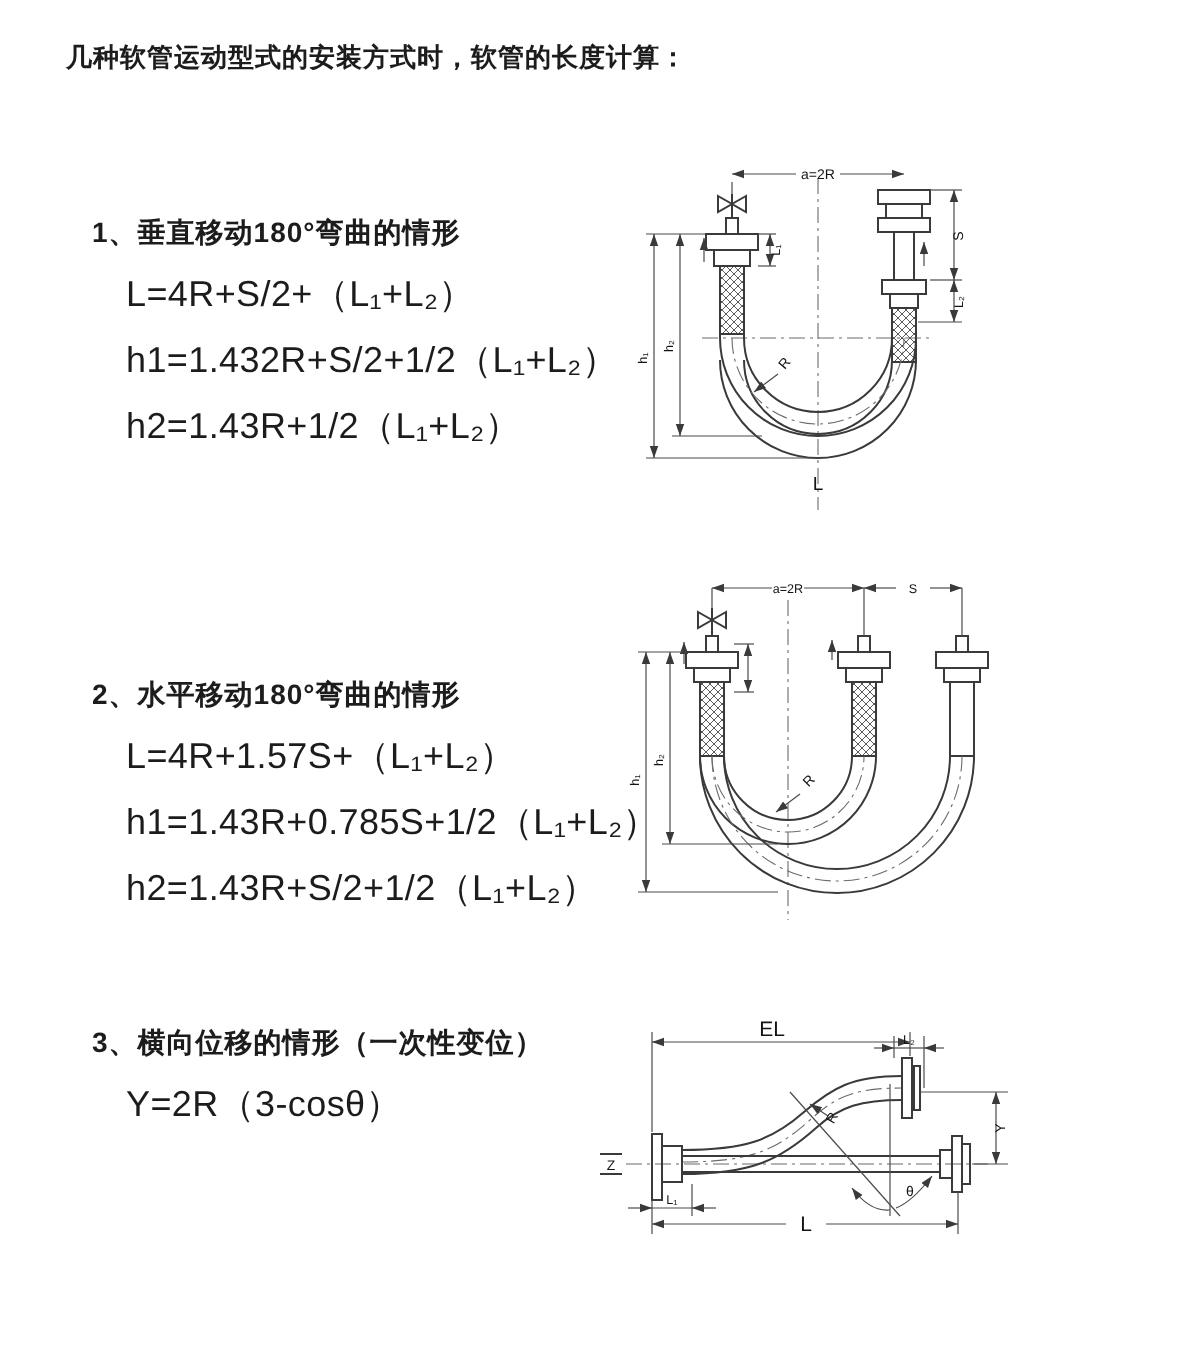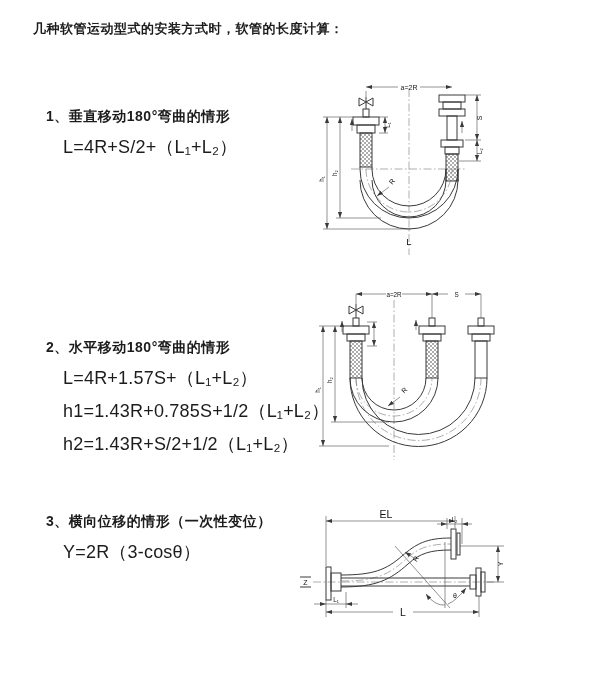--- a/index.html
+++ b/index.html
@@ -36,20 +36,22 @@
       <path d="M0,4 L4,0 M0,0 L4,4" stroke="#5a5a5a" stroke-width="0.5" fill="none"></path>
     </pattern>
   </defs>
 </svg>
 
 <div class="title">几种软管运动型式的安装方式时，软管的长度计算：</div>
 
 <div class="section" style="top:108px;">
   <div class="sec-heading">1、垂直移动180°弯曲的情形</div>
   <div class="formula">L=4R+S/2+（L₁+L₂）</div>
+  <div class="formula">h1=1.432R+S/2+1/2（L₁+L₂）</div>
+  <div class="formula">h2=1.43R+1/2（L₁+L₂）</div>
 </div>
 
 <div class="section" style="top:303px;margin-top:36px;">
   <div class="sec-heading">2、水平移动180°弯曲的情形</div>
   <div class="formula">L=4R+1.57S+（L₁+L₂）</div>
   <div class="formula">h1=1.43R+0.785S+1/2（L₁+L₂）</div>
   <div class="formula">h2=1.43R+S/2+1/2（L₁+L₂）</div>
 </div>
 
 <div class="section" style="top:513px;">

